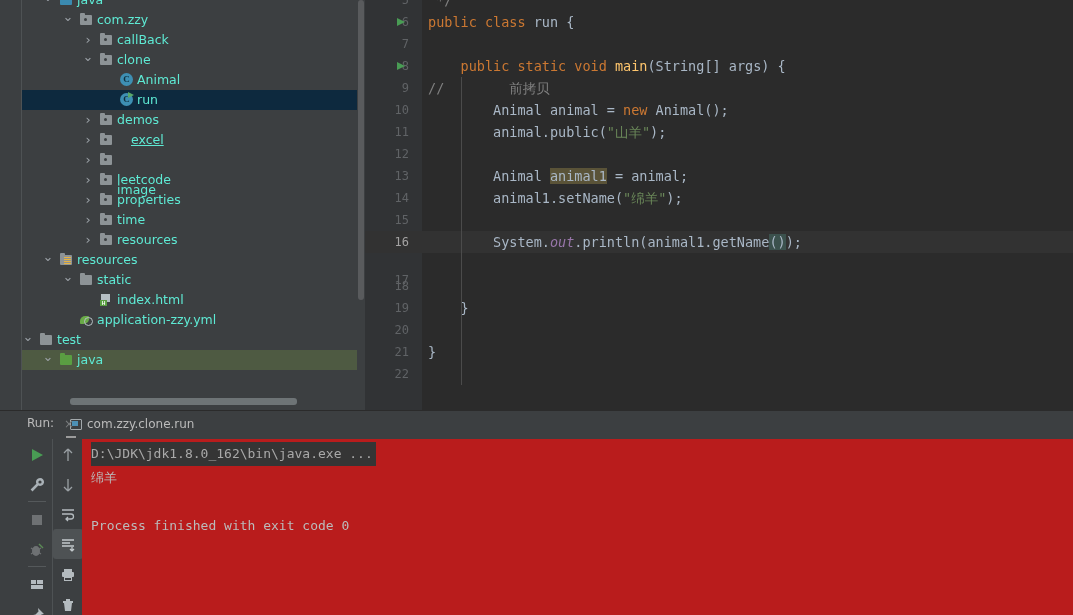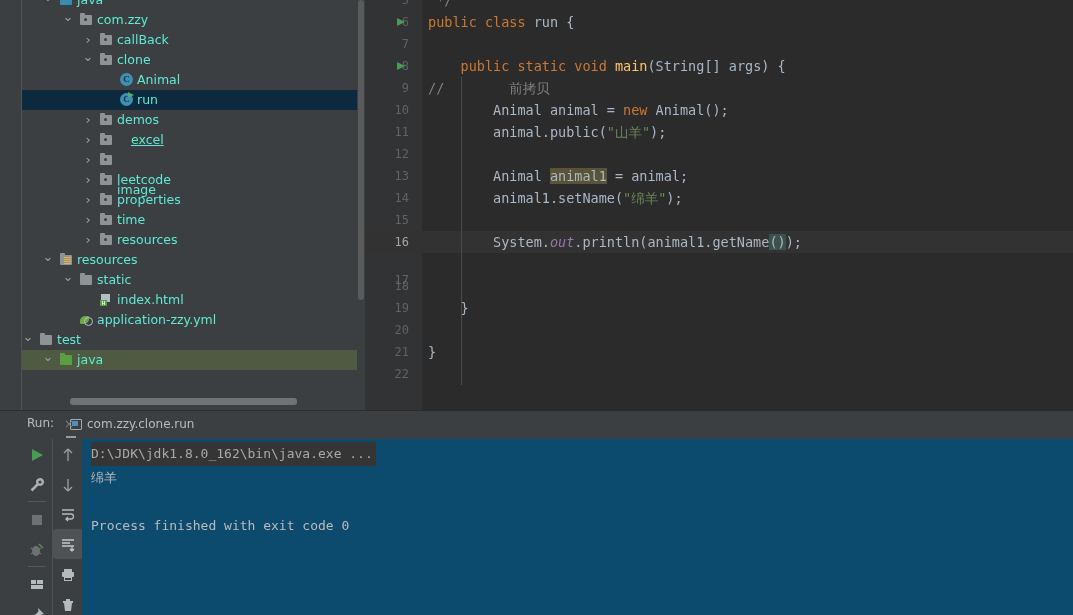--- a/index.html
+++ b/index.html
@@ -256,21 +256,21 @@
   .run-toolbar-b {
     position: absolute; left: 52px; top: 28px; width: 30px; height: 177px;
     border-left: 1px solid #4e5254;
   }
   .tbtn { position: relative; width: 30px; height: 30px; }
   .tbtn.sel { background:#4e5254; border-radius:3px; }
   .tbtn svg { position:absolute; left:7px; top:8px; }
   .tsep { width:18px; height:1px; background:#55595b; margin:2px 0 2px 6px; }
   .console {
     position: absolute; left: 82px; top: 28px; right: 0; bottom: 0;
-    background: #0c4a6e; overflow: hidden;
+    background: #b91c1c; overflow: hidden;
   }
   .cline {
     position: absolute; left: 9px; height: 24px; line-height: 24px;
     font-family: "DejaVu Sans Mono", monospace; font-size: 13px;
     white-space: pre;
   }
   .cline.dim { color: #a9a9a9; background:#353535; padding-right:3px; }
   .cline.out { color: #bbbbbb; }
 </style>
 </head>

